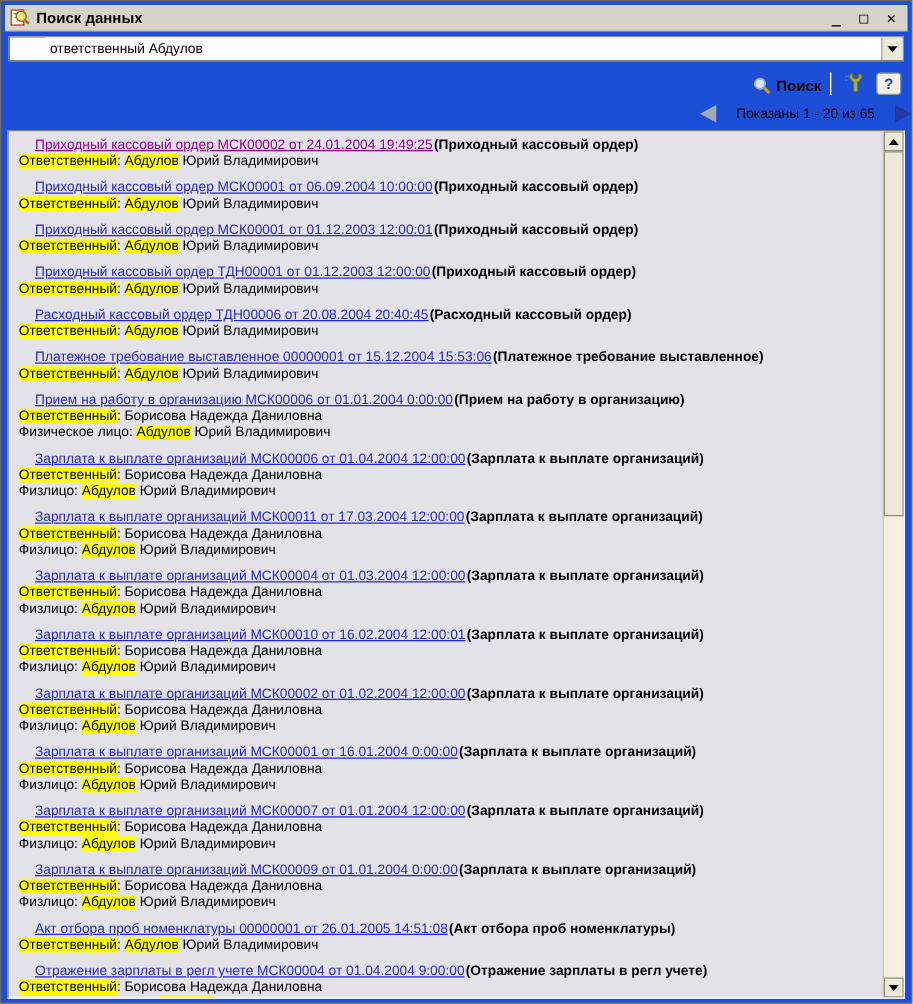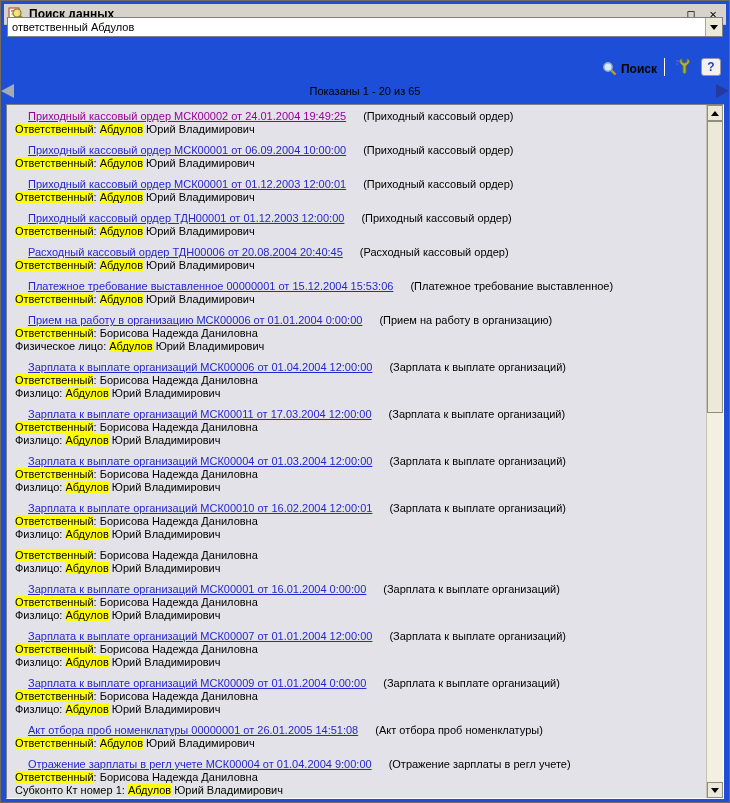--- a/index.html
+++ b/index.html
@@ -10,55 +10,55 @@
   
   .titlebar{position:absolute;left:3px;top:3px;right:3px;height:21px;background:#d7d3ca;
     display:flex;align-items:center;padding:0 4px;border-bottom:1px solid #c2beb3;}
   .titlebar .app-icon{width:16px;height:16px;margin-right:5px;flex:0 0 auto;}
   .titlebar .title{font-size:12px;font-weight:bold;color:#000;}
   .win-controls{margin-left:auto;display:flex;align-items:center;gap:4px;}
   .win-btn{width:18px;height:16px;display:flex;align-items:center;justify-content:center;
     font-size:12px;font-weight:bold;color:#000;cursor:default;font-family:"DejaVu Sans Mono",monospace;}
 
   
-  .combo{position:absolute;left:6px;top:16px;right:6px;height:20px;background:#fff;
-    border:1px solid #7f7f7f;display:flex;}
+  .combo{position:absolute;left:6px;top:28px;right:6px;height:20px;background:#fff;
+    border:1px solid #7f7f7f;display:flex;padding-left:28px;}
   .combo input{flex:1;border:none;outline:none;font-family:"Liberation Sans",sans-serif;
     font-size:11px;padding:0 0 0 4px;background:#fff;color:#000;}
   .combo .drop-btn{width:17px;background:#ece9d8;border-left:1px solid #a9a694;
     display:flex;align-items:center;justify-content:center;}
   .tri-down{width:0;height:0;border-left:4px solid transparent;border-right:4px solid transparent;
     border-top:5px solid #000;}
 
   
   .toolbar{position:absolute;top:51px;right:8px;height:24px;display:flex;align-items:flex-end;gap:7px;}
   .search-btn{display:flex;align-items:center;gap:4px;cursor:pointer;}
   .search-btn .lbl{font-size:12px;font-weight:bold;color:#000;}
   .tb-sep{width:1px;height:18px;background:#b3b0a0;border-right:1px solid #fdfcf5;}
   .icon-btn{width:22px;height:20px;display:flex;align-items:center;justify-content:center;cursor:pointer;}
   .help-btn{width:20px;height:18px;border:1px solid #8a97ad;border-radius:3px;background:#f4f2e8;
     display:flex;align-items:center;justify-content:center;font-size:12px;font-weight:bold;color:#1f3fd0;cursor:pointer;}
 
   
-  .pager{position:absolute;top:79px;left:0;right:0;height:22px;display:flex;align-items:center;justify-content:space-between;gap:16px;}
+  .pager{position:absolute;top:79px;left:0;right:0;height:22px;display:flex;align-items:center;justify-content:flex-end;gap:16px;}
   .arrow-prev{width:0;height:0;border-top:7px solid transparent;border-bottom:7px solid transparent;
     border-right:13px solid #a4abb1;}
   .arrow-next{width:0;height:0;border-top:7px solid transparent;border-bottom:7px solid transparent;
     border-left:13px solid #253a9e;}
   .pager .pg-text{font-size:11px;color:#000;}
 
   
   .list{position:absolute;left:5px;top:103px;right:5px;bottom:3px;
     background:#e2e2e8;border:1px solid;border-color:#808080 #ffffff #ffffff #808080;overflow:hidden;}
   .list-content{position:absolute;left:0;top:0;right:17px;bottom:0;overflow:hidden;padding:5px 4px 0 8px;}
   .result-item{margin-bottom:8px;}
   .result-head{font-size:11px;line-height:13px;white-space:nowrap;}
   .result-link{color:#2727cf;text-decoration:underline;cursor:pointer;margin-left:13px;}
   .result-link.visited{color:#970097;}
-  .result-type{color:#000;margin-left:17px;}
+  .result-type{color:#000;margin-left:1px;font-weight:bold;}
   .result-line{font-size:11px;line-height:13px;color:#000;white-space:nowrap;}
   .hl{background:#ffff00;}
 
   
   .scrollbar{position:absolute;top:0;right:0;bottom:0;width:17px;background:#f3f0e2;border-left:1px solid #c6c3b2;}
   .sb-btn{position:absolute;left:0;right:0;height:16px;background:#ece9d8;border:1px solid #8f8d7b;
     display:flex;align-items:center;justify-content:center;}
   .sb-up{top:0;}
   .sb-down{bottom:0;}
   .sb-thumb{position:absolute;left:0;right:0;top:16px;height:292px;background:#ece9d8;border:1px solid #8f8d7b;}
@@ -220,20 +220,23 @@
     <div class="result-head">
       <a class="result-link">Зарплата к выплате организаций МСК00010 от 16.02.2004 12:00:01</a><span class="result-type">(Зарплата к выплате организаций)</span>
     </div>
     <div>
             <div class="result-line"><span class="hl">Ответственный</span><span>: Борисова Надежда Даниловна</span></div>
             <div class="result-line"><span>Физлицо: </span><span class="hl">Абдулов</span><span> Юрий Владимирович</span></div>
           </div>
   </div>
 
   <div class="result-item">
+    <div class="result-head">
+      <a class="result-link">Зарплата к выплате организаций МСК00002 от 01.02.2004 12:00:00</a><span class="result-type">(Зарплата к выплате организаций)</span>
+    </div>
     <div>
             <div class="result-line"><span class="hl">Ответственный</span><span>: Борисова Надежда Даниловна</span></div>
             <div class="result-line"><span>Физлицо: </span><span class="hl">Абдулов</span><span> Юрий Владимирович</span></div>
           </div>
   </div>
 
   <div class="result-item">
     <div class="result-head">
       <a class="result-link">Зарплата к выплате организаций МСК00001 от 16.01.2004 0:00:00</a><span class="result-type">(Зарплата к выплате организаций)</span>
     </div>

